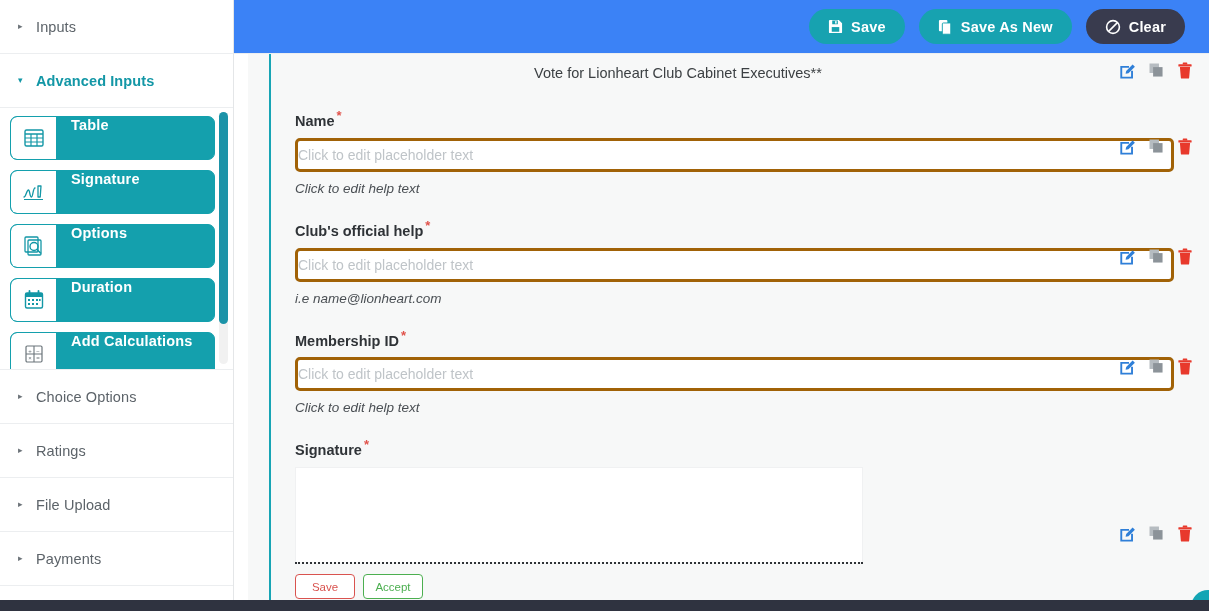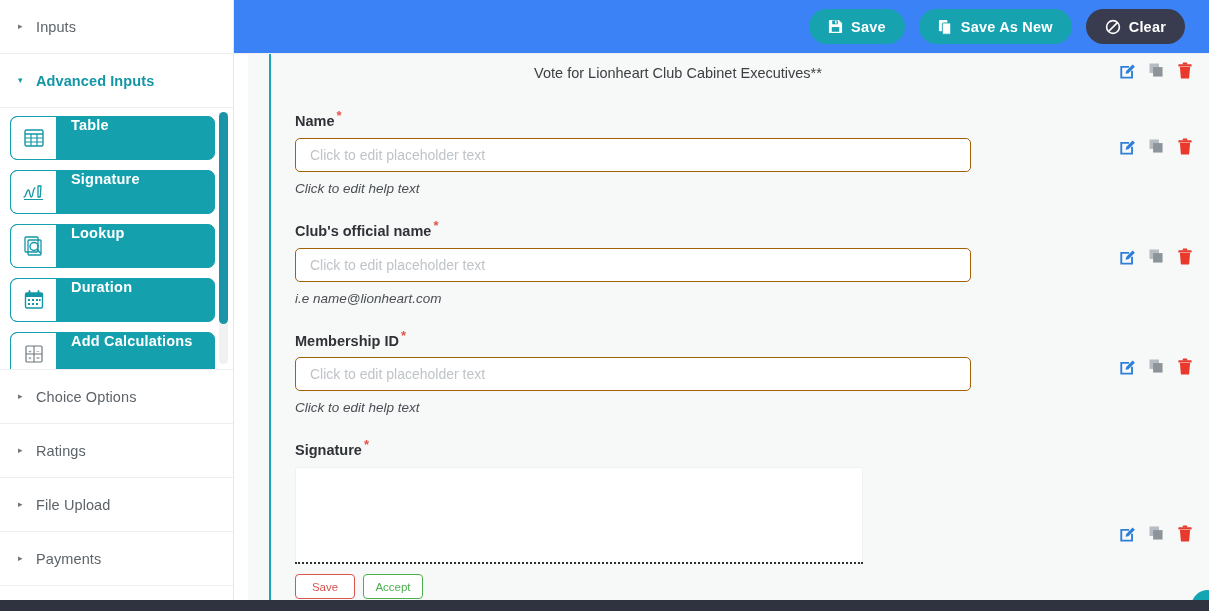--- a/index.html
+++ b/index.html
@@ -178,28 +178,27 @@
 
   .field-block { padding: 0 0 0 24px; }
   .field-label {
     font-size: 14.5px;
     font-weight: 700;
     color: #2f3337;
     margin: 0 0 9px 0;
   }
   .req { color: #e0524a; font-size: 13px; vertical-align: super; margin-left: 2px; }
   .field-input {
-    width: 676px;
+    width: 879px;
     height: 34px;
     background: #ffffff;
-    border: 1px solid #a16207;
+    border: 3px solid #a16207;
     border-radius: 5px;
     display: flex;
     align-items: center;
-    padding-left: 14px;
     font-size: 14px;
     color: #bfc4c8;
     cursor: text;
   }
   .field-help {
     font-size: 13.5px;
     color: #4a4f54;
     font-style: italic;
     margin-top: 9px;
   }
@@ -309,21 +308,21 @@
 
         <div class="tool-item">
           <span class="ico-box">
             <svg width="23" height="23" viewBox="0 0 23 23">
               <rect x="3" y="2" width="13" height="15" rx="1" fill="none" stroke="#1397a6" stroke-width="1.3"></rect>
               <rect x="6" y="5" width="13" height="15" rx="1" fill="none" stroke="#1397a6" stroke-width="1.3"></rect>
               <circle cx="12" cy="11.5" r="4" fill="none" stroke="#1397a6" stroke-width="1.4"></circle>
               <line x1="15" y1="14.5" x2="18.5" y2="18" stroke="#1397a6" stroke-width="1.6" stroke-linecap="round"></line>
             </svg>
           </span>
-          <span class="tool-label">Lookup</span>
+          <span class="tool-label">Options</span>
         </div>
 
         <div class="tool-item">
           <span class="ico-box">
             <svg width="22" height="22" viewBox="0 0 22 22">
               <rect x="2.5" y="4" width="17" height="15" rx="1.5" fill="none" stroke="#1397a6" stroke-width="1.4"></rect>
               <rect x="2.5" y="4" width="17" height="4" fill="#1397a6"></rect>
               <line x1="6.5" y1="2" x2="6.5" y2="5.5" stroke="#1397a6" stroke-width="1.8" stroke-linecap="round"></line>
               <line x1="15.5" y1="2" x2="15.5" y2="5.5" stroke="#1397a6" stroke-width="1.8" stroke-linecap="round"></line>
               <g fill="#1397a6">
@@ -472,21 +471,21 @@
             <svg width="16" height="17" viewBox="0 0 16 18">
               <rect x="1" y="2.4" width="14" height="2.4" rx="0.6" fill="#e8392c"></rect>
               <rect x="5.6" y="0.6" width="4.8" height="2" rx="0.6" fill="#e8392c"></rect>
               <path d="M2.6 5.4h10.8l-1 11.2a1 1 0 0 1-1 .9H4.6a1 1 0 0 1-1-.9z" fill="#e8392c"></path>
             </svg>
           </span>
         </div>
       </div>
 
       <div class="field-block" style="position:relative;margin-top:22px;">
-        <div class="field-label"><span>Club's official name</span><span class="req">*</span></div>
+        <div class="field-label"><span>Club's official help</span><span class="req">*</span></div>
         <div class="field-input">Click to edit placeholder text</div>
         <div class="field-help">i.e name@lionheart.com</div>
         <div class="actions" style="top:30px;">
           <span>
             <svg width="17" height="17" viewBox="0 0 18 18">
               <path d="M1.4 4.2h9.2v2H3.4v9.4h9.4V9.2h2v8.4H1.4z" fill="#2f7fd8"></path>
               <path d="M7.6 9.4 14.4 2.6l2.4 2.4-6.8 6.8-3 .6z" fill="#2f7fd8"></path>
             </svg>
           </span>
           <span>

